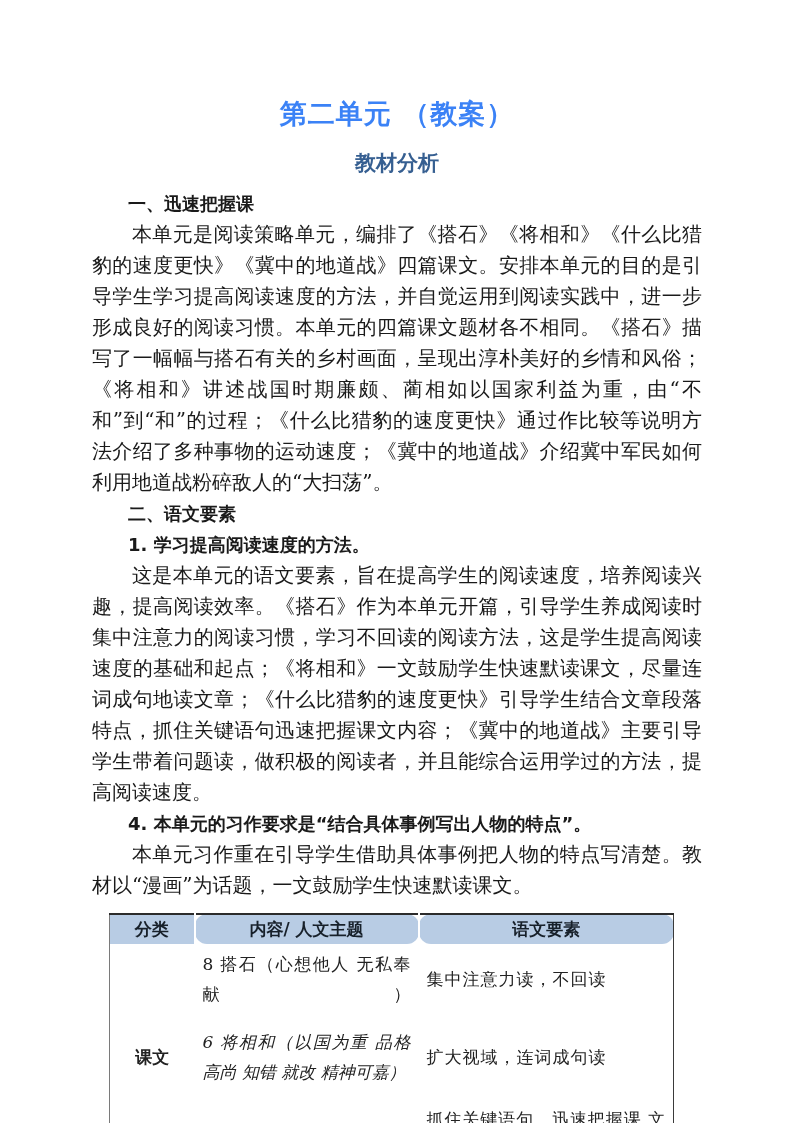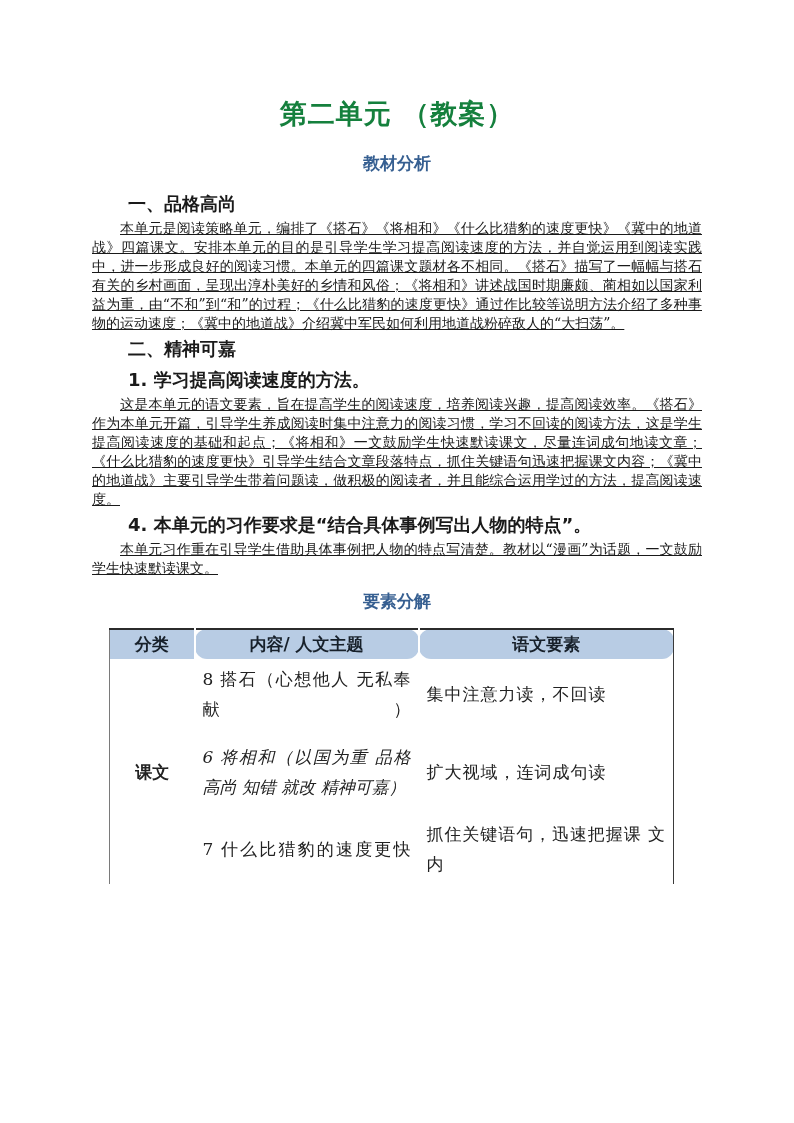--- a/index.html
+++ b/index.html
@@ -15,38 +15,37 @@
     color: #1a1a1a;
     font-family: "DejaVu Serif", "Liberation Serif", serif;
   }
   .doc-title {
     font-family: "DejaVu Sans", "Liberation Sans", sans-serif;
     font-weight: bold;
     font-size: 27px;
     line-height: 36px;
     text-align: center;
     letter-spacing: 1px;
-    color: #15803d;
+    color: #3b82f6;
   }
   .blue-heading {
     font-family: "DejaVu Sans", "Liberation Sans", sans-serif;
     font-weight: bold;
-    font-size: 17px;
+    font-size: 21px;
     line-height: 30px;
     text-align: center;
     color: #365f91;
     margin-top: 16px;
   }
   .blue-heading.tight { margin-top: 8px; }
   p.body-para {
-    font-size: 14px;
-    line-height: 19px;
+    font-size: 20px;
+    line-height: 31px;
     text-align: justify;
     text-indent: 2em;
-    text-decoration: underline;
   }
   p.hei {
     font-family: "DejaVu Sans", "Liberation Sans", sans-serif;
     font-weight: bold;
     font-size: 18px;
     line-height: 31px;
     text-indent: 2em;
   }
   p.first-sub { margin-top: 10px; }
   table.elements {
@@ -97,35 +96,34 @@
 </style>
 </head>
 <body>
 
 <div class="page">
 
   <h1 class="doc-title">第二单元 （教案）</h1>
 
   <h2 class="blue-heading">教材分析</h2>
 
-  <p class="hei first-sub">一、品格高尚</p>
+  <p class="hei first-sub">一、迅速把握课</p>
 
   <p class="body-para">本单元是阅读策略单元，编排了《搭石》《将相和》《什么比猎豹的速度更快》《冀中的地道战》四篇课文。安排本单元的目的是引导学生学习提高阅读速度的方法，并自觉运用到阅读实践中，进一步形成良好的阅读习惯。本单元的四篇课文题材各不相同。《搭石》描写了一幅幅与搭石有关的乡村画面，呈现出淳朴美好的乡情和风俗；《将相和》讲述战国时期廉颇、蔺相如以国家利益为重，由“不和”到“和”的过程；《什么比猎豹的速度更快》通过作比较等说明方法介绍了多种事物的运动速度；《冀中的地道战》介绍冀中军民如何利用地道战粉碎敌人的“大扫荡”。</p>
 
-  <p class="hei">二、精神可嘉</p>
+  <p class="hei">二、语文要素</p>
 
   <p class="hei">1. 学习提高阅读速度的方法。</p>
 
   <p class="body-para">这是本单元的语文要素，旨在提高学生的阅读速度，培养阅读兴趣，提高阅读效率。《搭石》作为本单元开篇，引导学生养成阅读时集中注意力的阅读习惯，学习不回读的阅读方法，这是学生提高阅读速度的基础和起点；《将相和》一文鼓励学生快速默读课文，尽量连词成句地读文章；《什么比猎豹的速度更快》引导学生结合文章段落特点，抓住关键语句迅速把握课文内容；《冀中的地道战》主要引导学生带着问题读，做积极的阅读者，并且能综合运用学过的方法，提高阅读速度。</p>
 
   <p class="hei">4. 本单元的习作要求是“结合具体事例写出人物的特点”。</p>
 
   <p class="body-para">本单元习作重在引导学生借助具体事例把人物的特点写清楚。教材以“漫画”为话题，一文鼓励学生快速默读课文。</p>
 
-  <h2 class="blue-heading tight">要素分解</h2>
 
   <table class="elements">
     <colgroup>
       <col class="c1">
         <col class="c2">
         <col class="c3">
     </colgroup>
     <thead>
       <tr>
         <th>分类</th>

